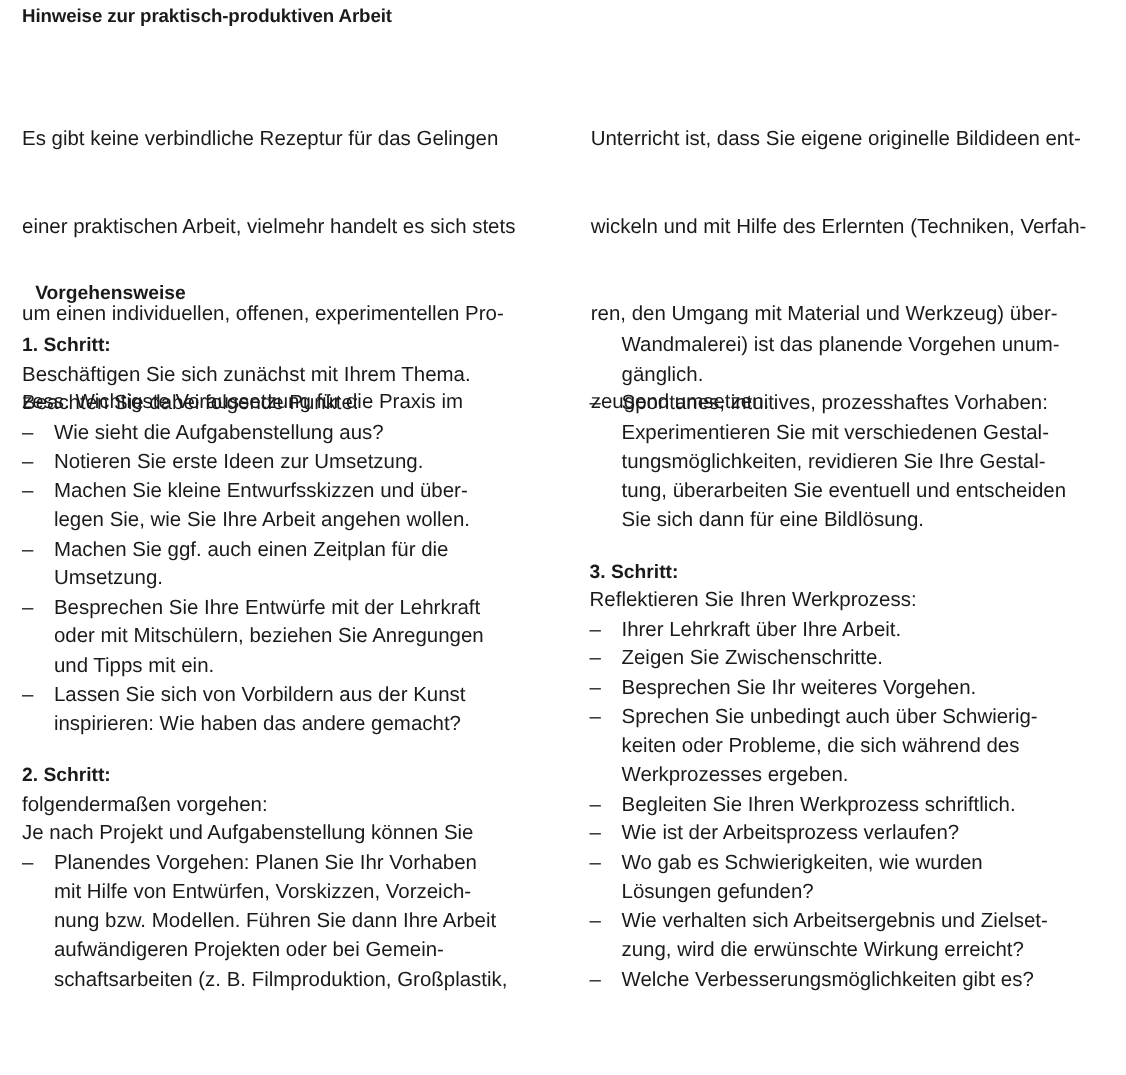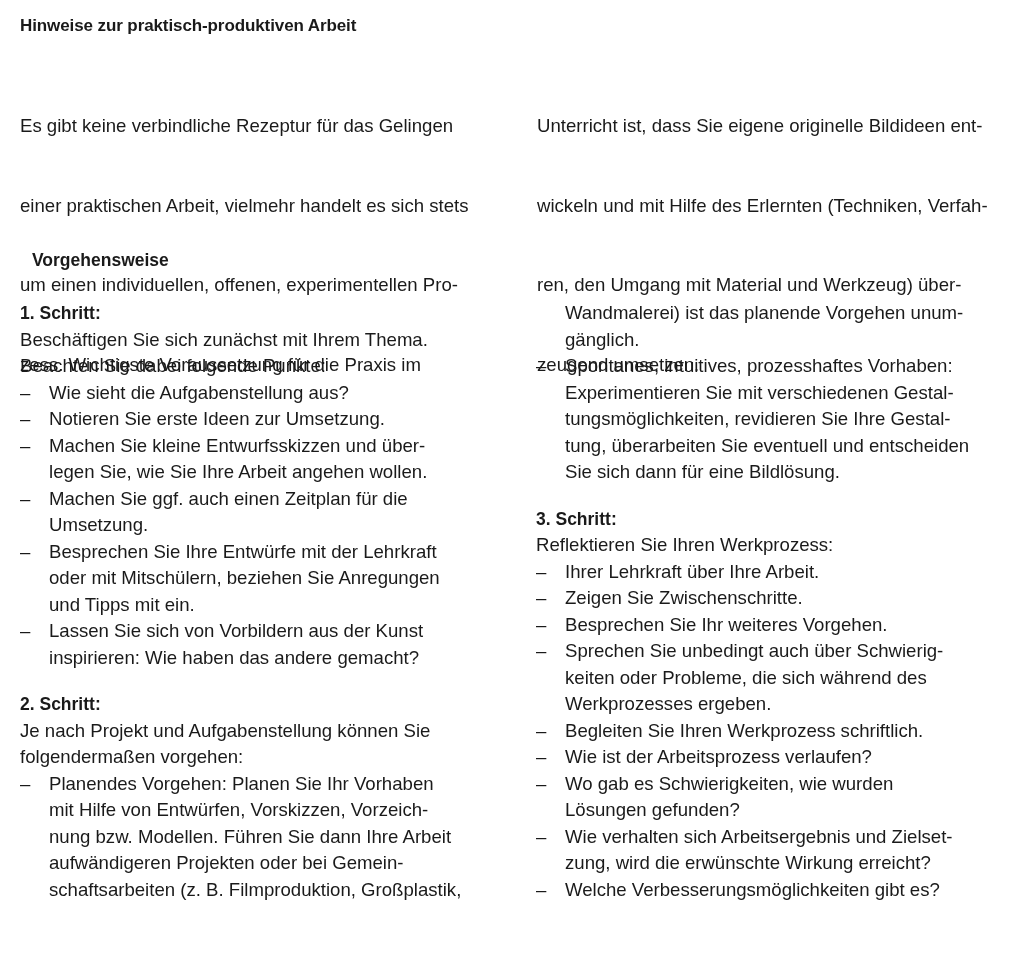--- a/index.html
+++ b/index.html
@@ -2,23 +2,23 @@
 <html><head>
   <meta charset="utf-8">
   <style>
     html, body { margin: 0; padding: 0; background: #ffffff; }
     body {
       width: 1024px; height: 977px; position: relative; overflow: hidden;
       font-family: "Liberation Sans", sans-serif;
       color: #1a1a1a;
     }
     .abs { position: absolute; }
-    .h1 { font-weight: bold; font-size: 17px; left: 20px; top: 5px; letter-spacing: -0.1px; margin-top: 11px; }
+    .h1 { font-weight: bold; font-size: 17px; left: 20px; top: 5px; letter-spacing: -0.1px; }
     .para { font-size: 18.6px; line-height: 26.5px; white-space: pre; }
-    .h2 { font-weight: bold; font-size: 17.5px; }
+    .h2 { font-weight: bold; font-size: 17.5px; margin-top: 6px; }
     .step { font-weight: bold; font-size: 17.5px; line-height: 26.5px; }
     .ln { display: block; height: 26.5px; white-space: pre; }
     .li { position: relative; padding-left: 29px; }
     .dash { position: absolute; left: 0; top: 0; }
     .block { font-size: 18.6px; line-height: 26.5px; }
   </style>
 </head>
 <body>
 
 <div class="abs h1">Hinweise zur praktisch-produktiven Arbeit</div>
@@ -70,22 +70,22 @@
   </div>
   <div class="li">
     <span class="dash">–</span>
     <span class="ln">Lassen Sie sich von Vorbildern aus der Kunst</span>
     <span class="ln">inspirieren: Wie haben das andere gemacht?</span>
   </div>
 
   <div style="height:20px;"></div>
 
   <div class="step">2. Schritt:</div>
+  <span class="ln">folgendermaßen vorgehen:</span>
   <span class="ln">Je nach Projekt und Aufgabenstellung können Sie</span>
-  <span class="ln">folgendermaßen vorgehen:</span>
 
   <div class="li">
     <span class="dash">–</span>
     <span class="ln">Planendes Vorgehen: Planen Sie Ihr Vorhaben</span>
     <span class="ln">mit Hilfe von Entwürfen, Vorskizzen, Vorzeich-</span>
     <span class="ln">nung bzw. Modellen. Führen Sie dann Ihre Arbeit</span>
     <span class="ln">aufwändigeren Projekten oder bei Gemein-</span>
     <span class="ln">schaftsarbeiten (z. B. Filmproduktion, Großplastik,</span>
   </div>
 </div>

